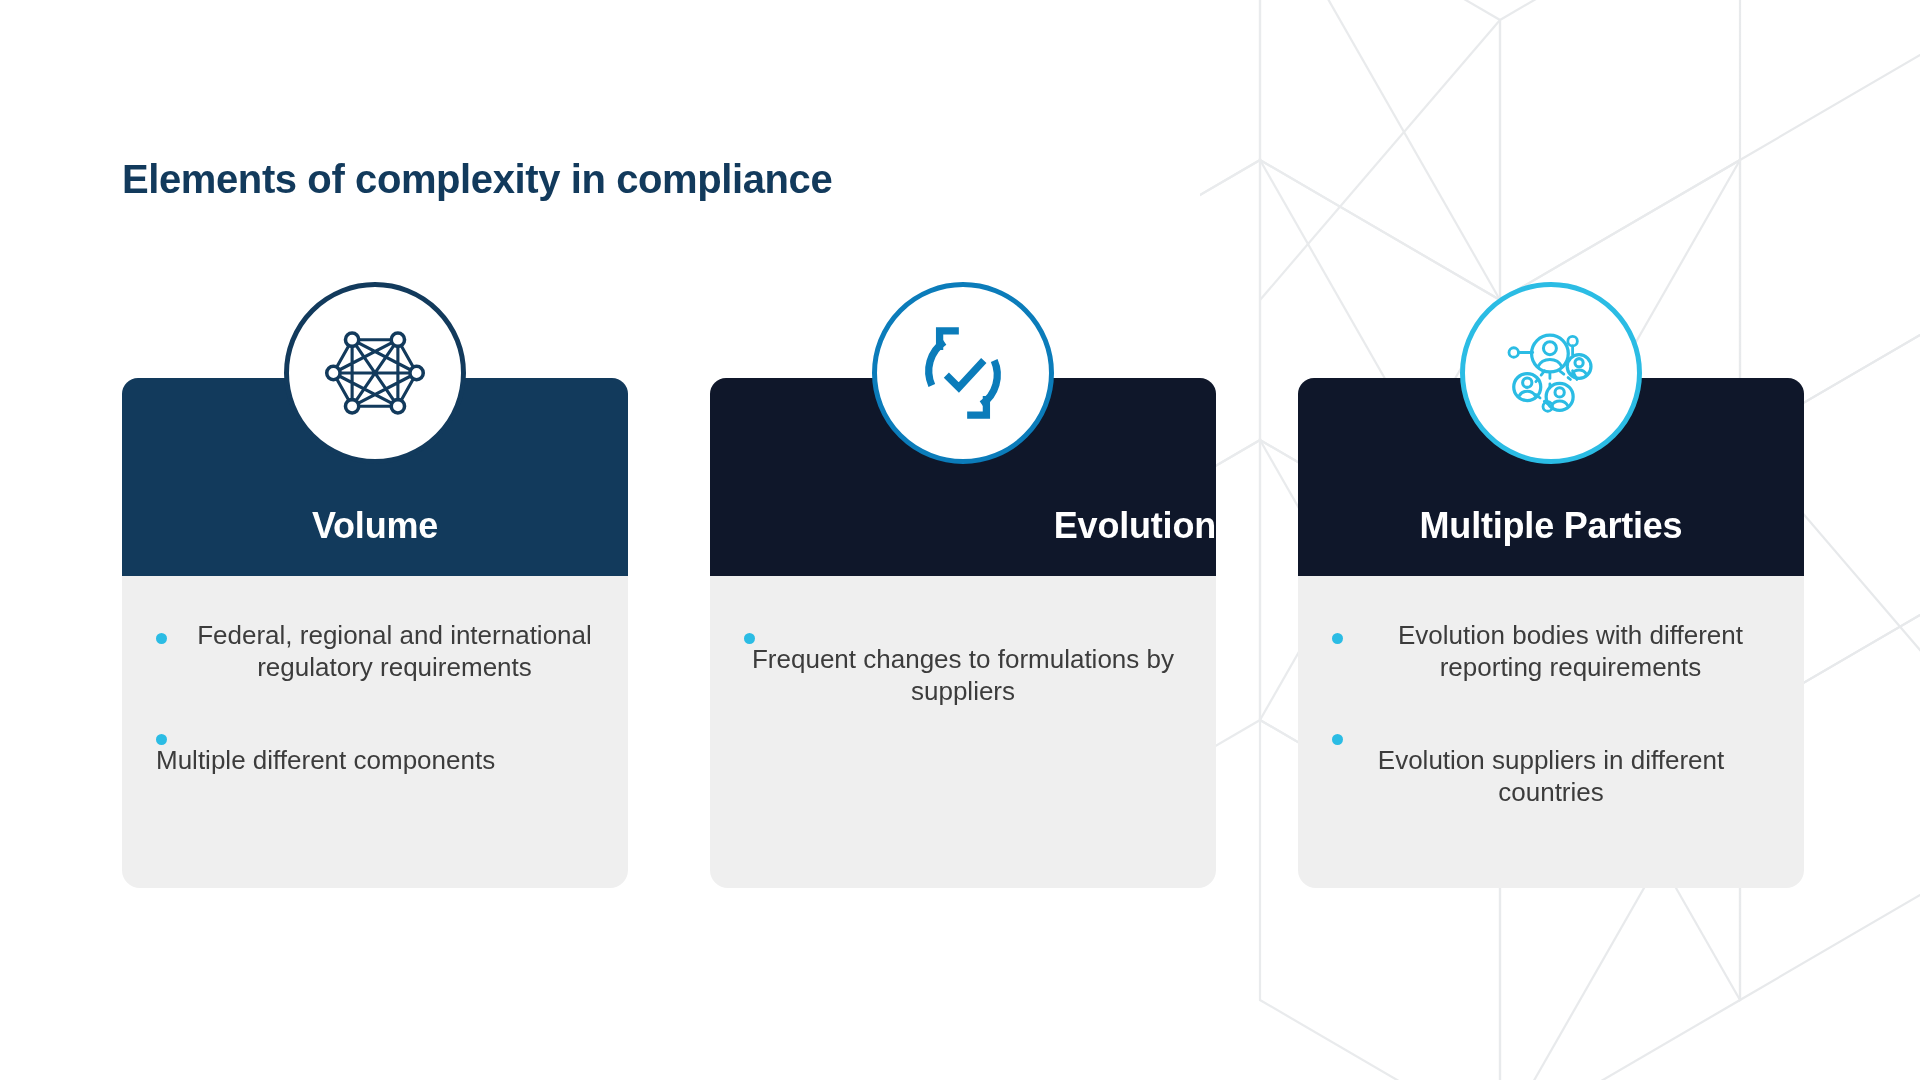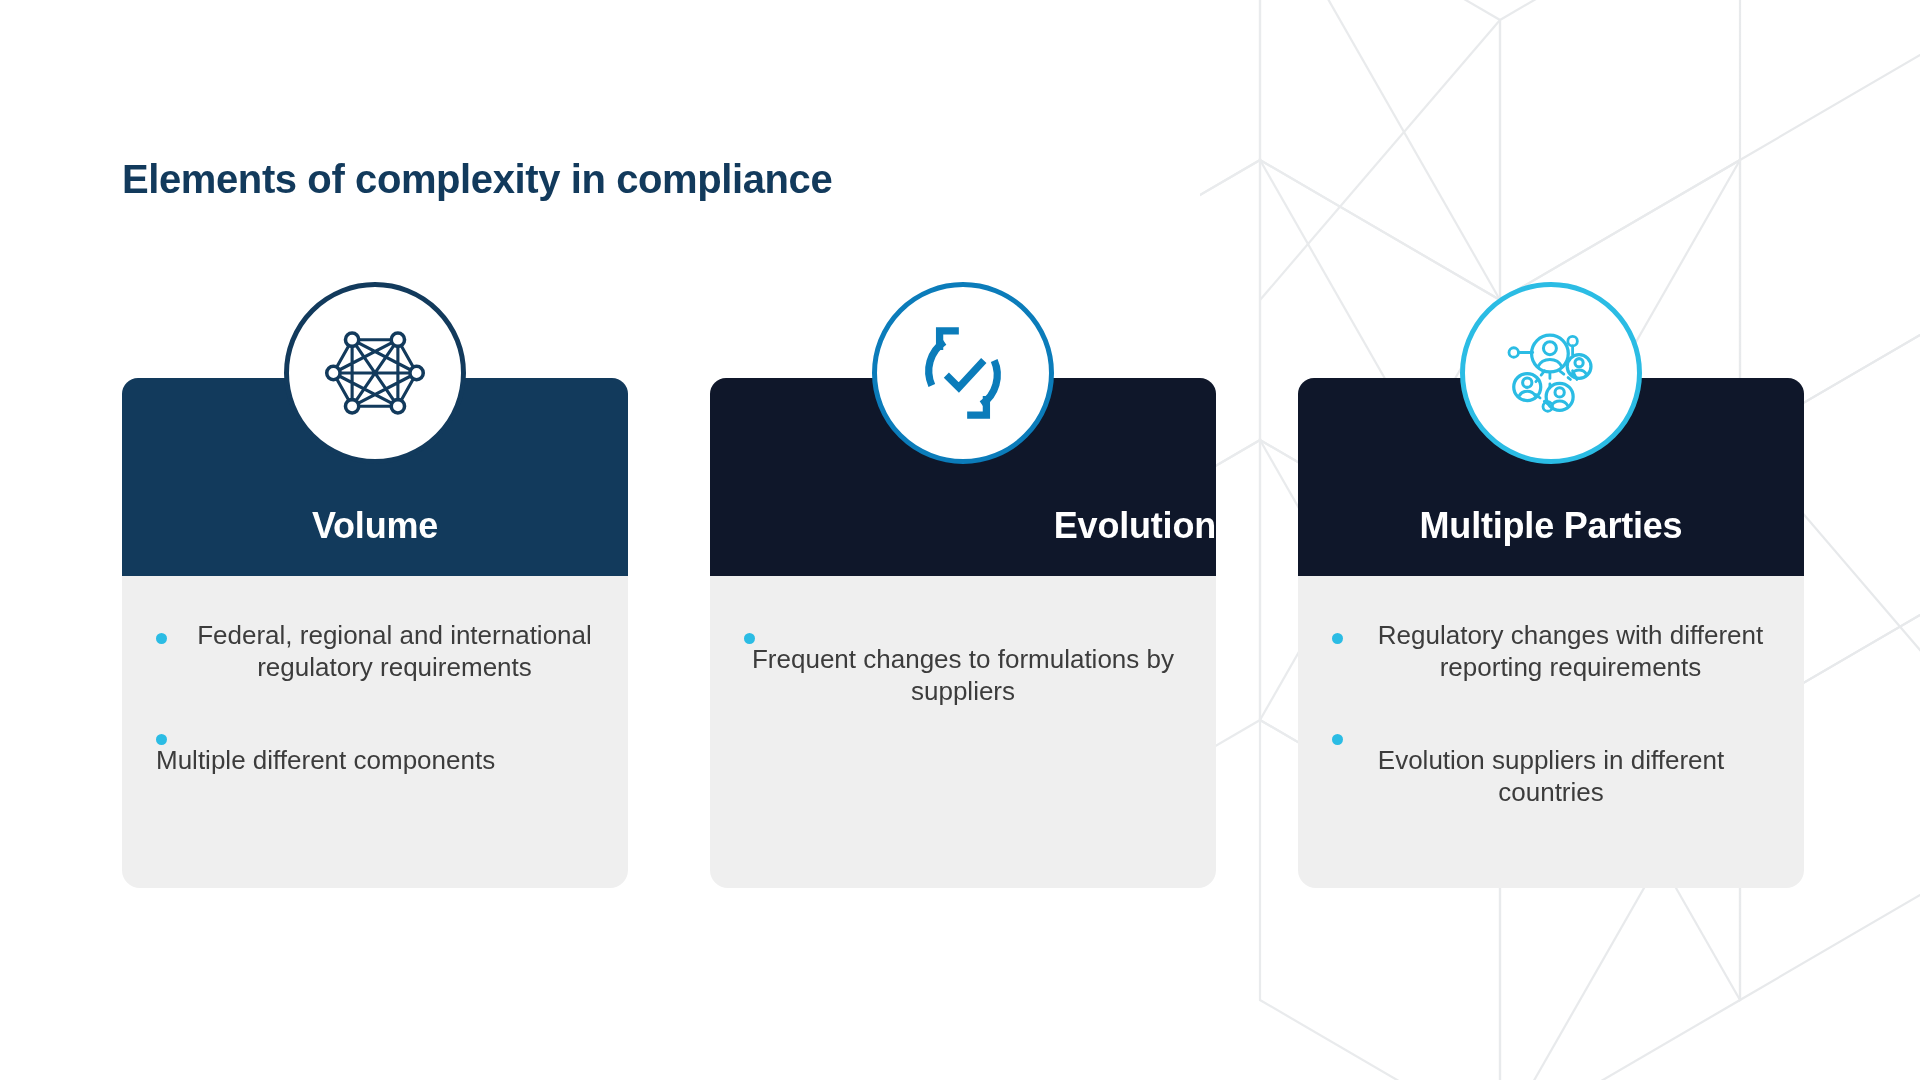--- a/index.html
+++ b/index.html
@@ -281,21 +281,21 @@
     </div>
 
     <div class="card-header" style="background:#0f172a;">
       <span class="card-header-title">Multiple Parties</span>
     </div>
 
     <div class="card-body">
       <ul class="bullet-list">
         <li class="bullet-item">
           <span class="bullet-dot"></span>
-          <span class="bullet-text">Regulatory changes with different reporting requirements</span>
+          <span class="bullet-text">Evolution bodies with different reporting requirements</span>
         </li>
         <li class="bullet-item">
           <span class="bullet-dot"></span>
           <span class="bullet-text">Evolution suppliers in different countries</span>
         </li>
       </ul>
     </div>
   </div>
 
 </div>

